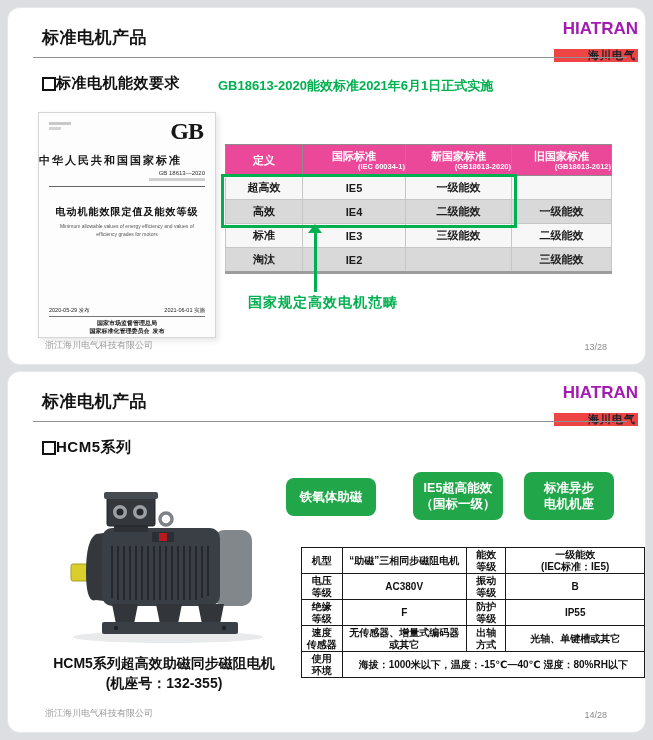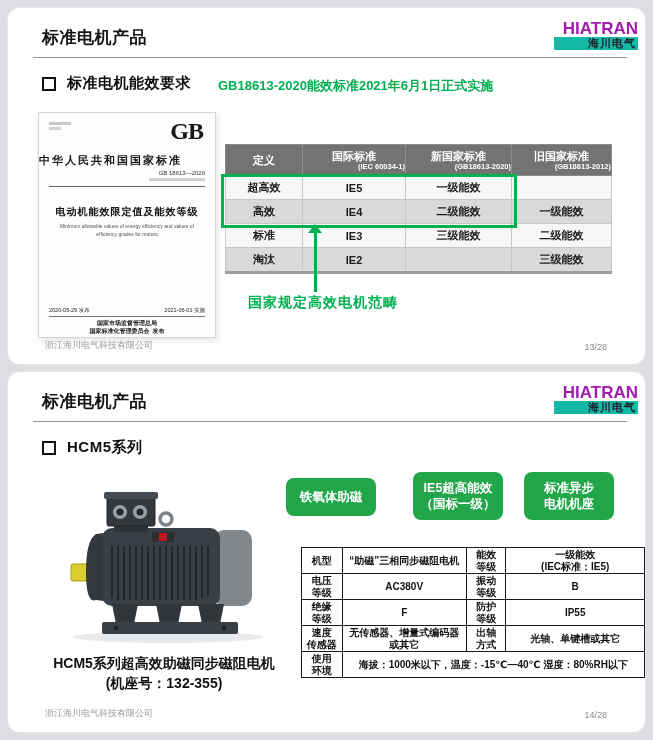--- a/index.html
+++ b/index.html
@@ -12,24 +12,24 @@
          box-shadow:0 0 0 1px #e6e7e9;}
   #slide1{top:8px;height:356px;}
   #slide2{top:372px;height:360px;}
 
   .slide-title{position:absolute;left:34px;top:18px;font-size:17px;font-weight:bold;
                color:#141414;letter-spacing:.5px;margin:0;}
   .rule{position:absolute;left:25px;top:49px;width:594px;height:1px;background:#8f9398;}
 
   .logo{position:absolute;right:7px;top:12px;text-align:right;}
   .logo-en{color:#a21caf;font-weight:bold;font-size:17px;line-height:17px;letter-spacing:0;}
-  .logo-cn{background:#14b8a6;color:#1e222a;font-weight:bold;font-size:11px;line-height:13px;
-           padding:0 2px 0 34px;letter-spacing:1px;}
-
-  .section-row{position:absolute;left:34px;top:66px;display:flex;align-items:center;gap:11px;}
+  .logo-cn{background:#ef4444;color:#1e222a;font-weight:bold;font-size:11px;line-height:13px;
+           padding:0 2px 0 34px;letter-spacing:1px;margin-top:12px;}
+
+  .section-row{position:absolute;left:34px;top:66px;display:flex;align-items:center;gap:0;}
   .bullet{width:10px;height:10px;border:2.5px solid #111;flex:0 0 auto;}
   .section-label{font-size:15px;font-weight:bold;color:#101010;letter-spacing:.5px;margin:0;}
   .notice{position:absolute;left:210px;top:69px;color:#00B050;font-weight:bold;font-size:13px;}
 
   
   .doc-cover{position:absolute;left:30px;top:104px;width:176px;height:224px;background:#fdfdfd;
              border:1px solid #d6d6d6;box-shadow:2px 3px 6px rgba(0,0,0,.10);}
   .ics-a{position:absolute;left:10px;top:9px;width:22px;height:3px;background:#c9c9c9;}
   .ics-b{position:absolute;left:10px;top:14px;width:12px;height:3px;background:#d4d4d4;}
   .gb-mark{position:absolute;right:12px;top:6px;font-family:"Liberation Serif","DejaVu Serif",serif;
@@ -48,21 +48,21 @@
          justify-content:space-between;font-size:5.5px;color:#222;}
   .dates-rule{position:absolute;left:10px;right:10px;top:203px;height:1px;background:#777;}
   .issuers{position:absolute;left:0;top:206px;width:100%;text-align:center;
            font-family:"Liberation Serif","DejaVu Serif",serif;font-weight:bold;font-size:6px;
            color:#1a1a1a;line-height:1.35;}
   .issuers .pub{display:inline-block;margin-left:3px;}
 
   
   .etable{position:absolute;left:217px;top:136px;border-collapse:collapse;table-layout:fixed;
           border-bottom:3px solid #9d9d9d;}
-  .etable th{background:#737373;color:#fff;height:30px;border:1px solid #8c8c8c;padding:0;}
+  .etable th{background:#ec4899;color:#fff;height:30px;border:1px solid #8c8c8c;padding:0;}
   .etable th .h1{display:block;font-size:11px;font-weight:bold;line-height:12px;}
   .etable th .h2{display:block;font-size:7.5px;font-weight:bold;line-height:9px;text-align:right;}
   .etable td{height:23px;text-align:center;font-size:11px;font-weight:bold;color:#1c1c1c;
              border:1px solid #c6c6c6;padding:0;}
   .etable tr.odd td{background:#f7f7f7;}
   .etable tr.even td{background:#d9d9d9;}
   .c0{width:76px;}.c1{width:102px;}.c2{width:105px;}.c3{width:99px;}
 
   .hl-box{position:absolute;left:213px;top:166px;width:290px;height:48px;
           border:3px solid #00B050;pointer-events:none;}

